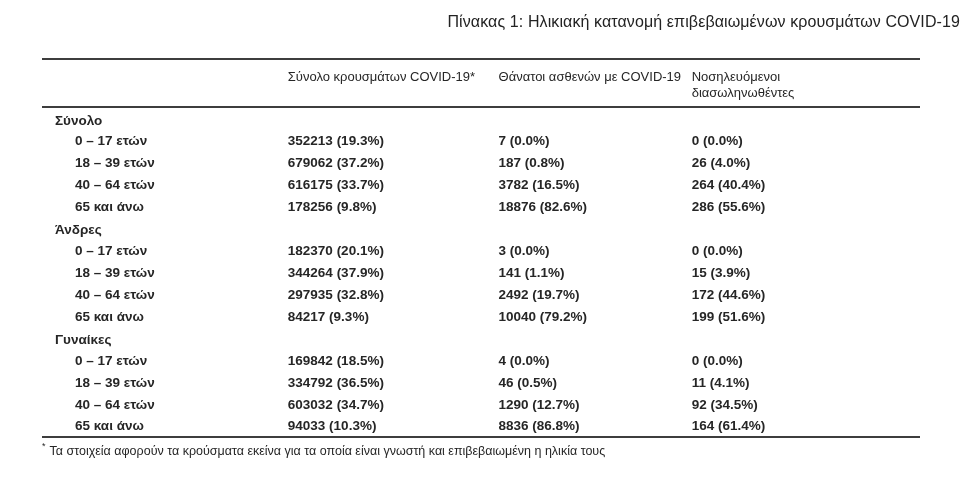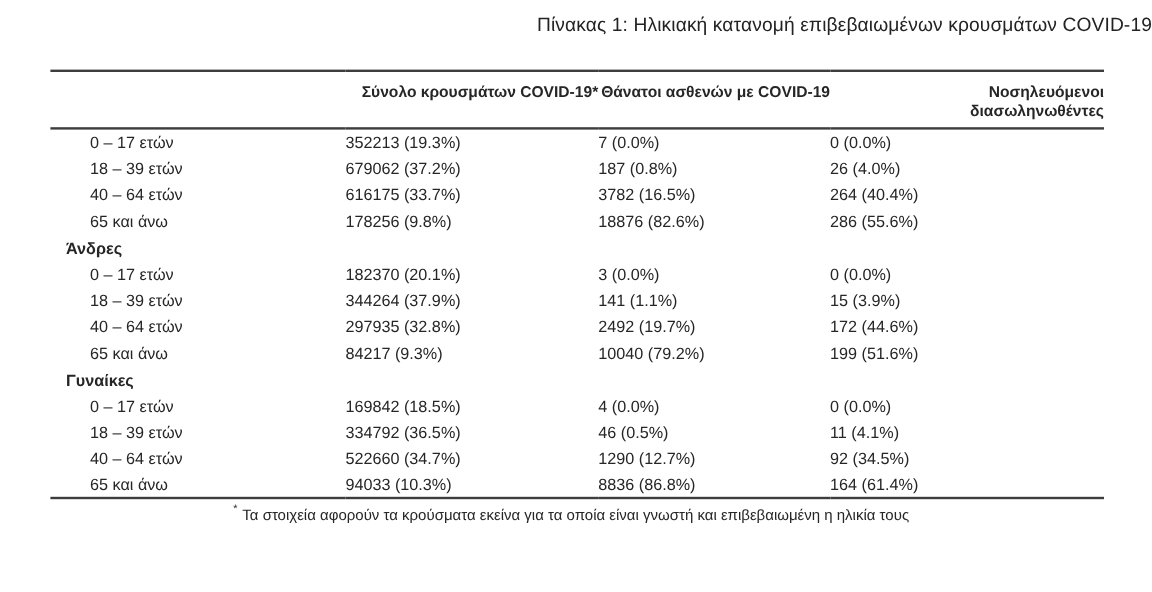--- a/index.html
+++ b/index.html
@@ -25,57 +25,57 @@
     width: 878px;
     margin: 27px 40px 0 42px;
     border-top: 2px solid #3d3d3d;
     border-bottom: 2px solid #3d3d3d;
   }
   col.c-label     { width: 28%; }
   col.c-cases     { width: 24%; }
   col.c-deaths    { width: 22%; }
   col.c-intubated { width: 26%; }
   thead th {
-    font-weight: 700;
+    font-weight: 400;
     font-size: 13px;
     line-height: 16px;
-    text-align: right;
+    text-align: left;
     vertical-align: top;
     padding: 9px 0 5px 0;
     border-bottom: 2px solid #3d3d3d;
     color: #262626;
   }
   thead th .wrap-narrow {
     display: inline-block;
     max-width: 120px;
   }
   tbody td {
     height: 22px;
     font-size: 13.5px;
     line-height: 15px;
     vertical-align: middle;
     white-space: nowrap;
+    font-weight: bold;
   }
   td.section-label {
     font-weight: 700;
     padding-left: 13px;
     text-align: left;
   }
   td.row-label {
     padding-left: 33px;
     text-align: left;
   }
   td.num {
   }
   tr.section-row td { padding-top: 3px; }
   .footnote {
-    margin: 3px 40px 0 32px;
+    margin: 3px 40px 0 42px;
     font-size: 12.5px;
     color: #262626;
-    text-align: center;
   }
   .footnote sup {
     font-size: 9px;
     vertical-align: 6px;
     margin-right: 4px;
   }
 </style>
 </head>
 <body>
 
@@ -90,20 +90,23 @@
   </colgroup>
   <thead>
     <tr>
       <th></th>
       <th>Σύνολο κρουσμάτων COVID-19*</th>
       <th>Θάνατοι ασθενών με COVID-19</th>
       <th><span class="wrap-narrow">Νοσηλευόμενοι διασωληνωθέντες</span></th>
     </tr>
   </thead>
   <tbody>
+    <tr class="section-row">
+      <td class="section-label" colspan="4">Σύνολο</td>
+    </tr>
     <tr>
       <td class="row-label">0 – 17 ετών</td>
       <td class="num">352213 (19.3%)</td>
       <td class="num">7 (0.0%)</td>
       <td class="num">0 (0.0%)</td>
     </tr>
     <tr>
       <td class="row-label">18 – 39 ετών</td>
       <td class="num">679062 (37.2%)</td>
       <td class="num">187 (0.8%)</td>
@@ -160,21 +163,21 @@
       <td class="num">0 (0.0%)</td>
     </tr>
     <tr>
       <td class="row-label">18 – 39 ετών</td>
       <td class="num">334792 (36.5%)</td>
       <td class="num">46 (0.5%)</td>
       <td class="num">11 (4.1%)</td>
     </tr>
     <tr>
       <td class="row-label">40 – 64 ετών</td>
-      <td class="num">522660 (34.7%)</td>
+      <td class="num">603032 (34.7%)</td>
       <td class="num">1290 (12.7%)</td>
       <td class="num">92 (34.5%)</td>
     </tr>
     <tr>
       <td class="row-label">65 και άνω</td>
       <td class="num">94033 (10.3%)</td>
       <td class="num">8836 (86.8%)</td>
       <td class="num">164 (61.4%)</td>
     </tr>
   </tbody>

